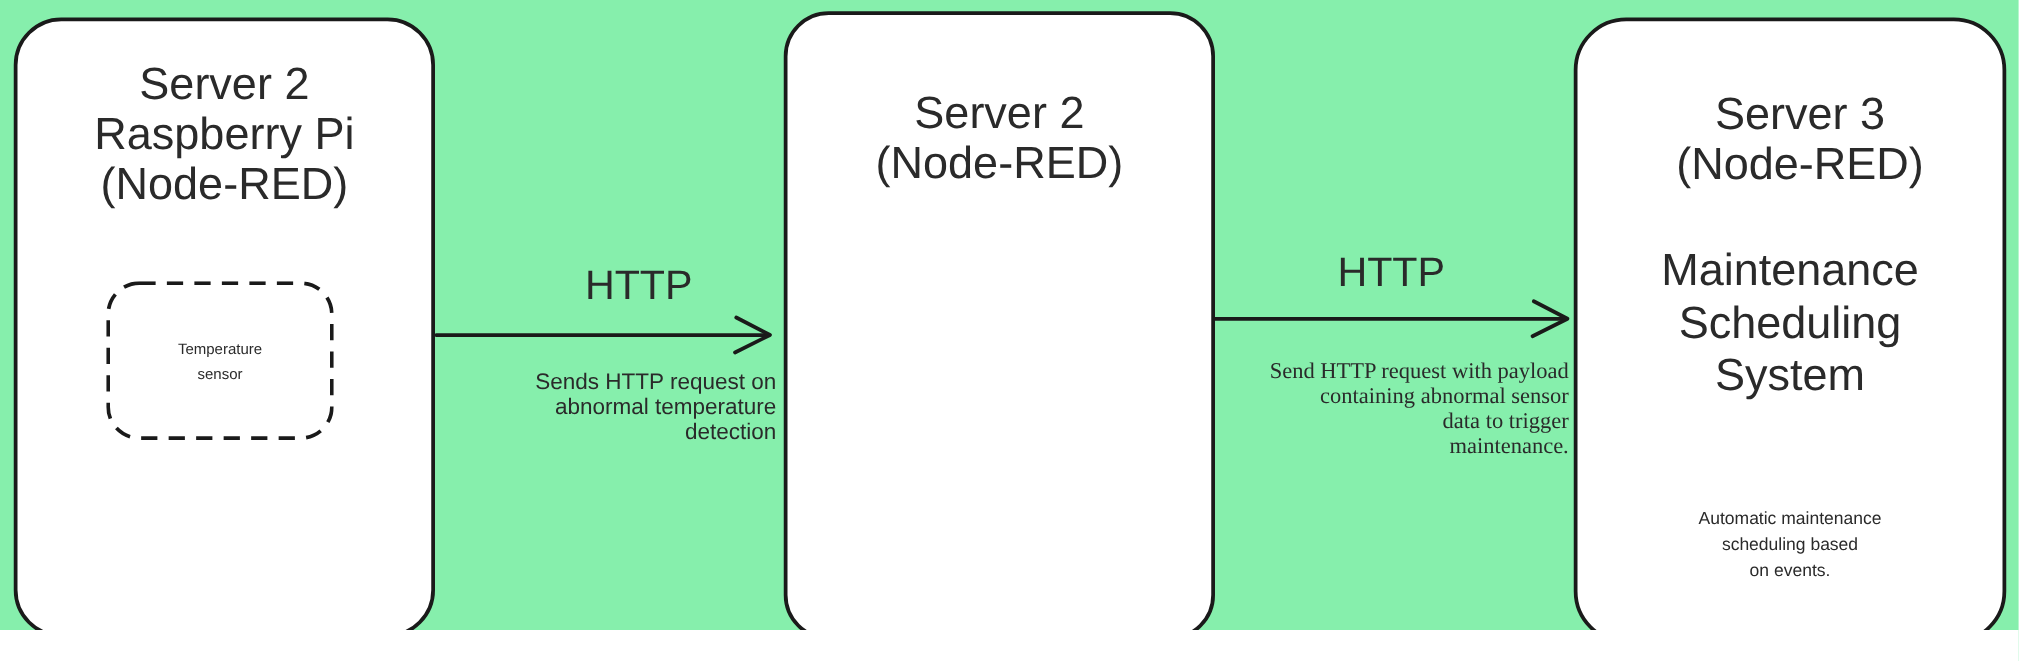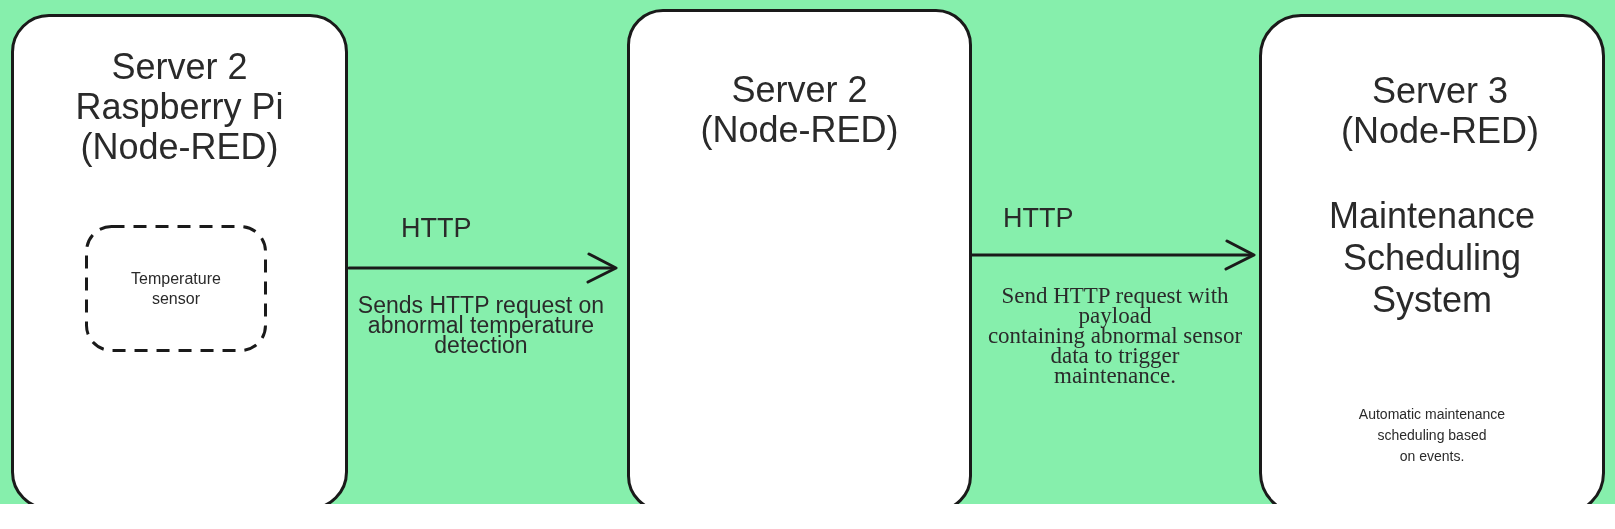--- a/index.html
+++ b/index.html
@@ -57,43 +57,43 @@
     display: flex;
     align-items: center;
     justify-content: center;
   }
   .sensor-box svg {
     position: absolute;
     inset: 0;
   }
   .sensor-label {
     position: relative;
-    font-size: 16px;
+    font-size: 12px;
     line-height: 20px;
     text-align: center;
     white-space: pre-line;
     color: #2a2a2a;
   }
 
   .edge-label {
     position: absolute;
     width: 220px;
-    text-align: left;
-    font-size: 27px;
+    text-align: center;
+    font-size: 33px;
     line-height: 40px;
     color: #2a2a2a;
     white-space: pre-line;
   }
   .edge-label-1 { left: 401px;  top: 208px; }
   .edge-label-2 { left: 1003px; top: 198px; }
 
   .edge-desc {
     position: absolute;
-    text-align: center;
-    font-size: 23px;
+    text-align: right;
+    font-size: 18px;
     line-height: 20px;
     color: #2a2a2a;
     white-space: pre-line;
   }
   .edge-desc-1 { left: 341px; top: 295px; width: 280px; }
   .edge-desc-2 { left: 975px; top: 286px; width: 280px; font-family: Liberation Serif, serif; }
 </style>
 </head>
 <body>
 

